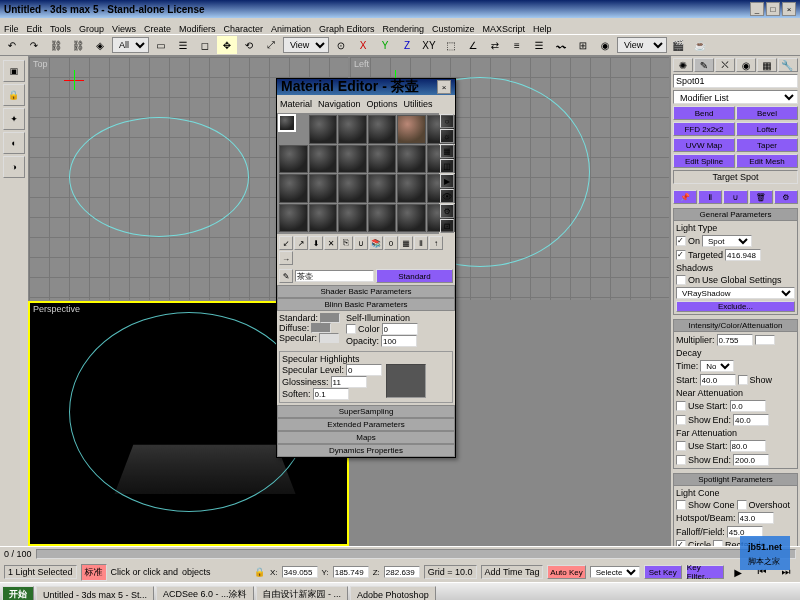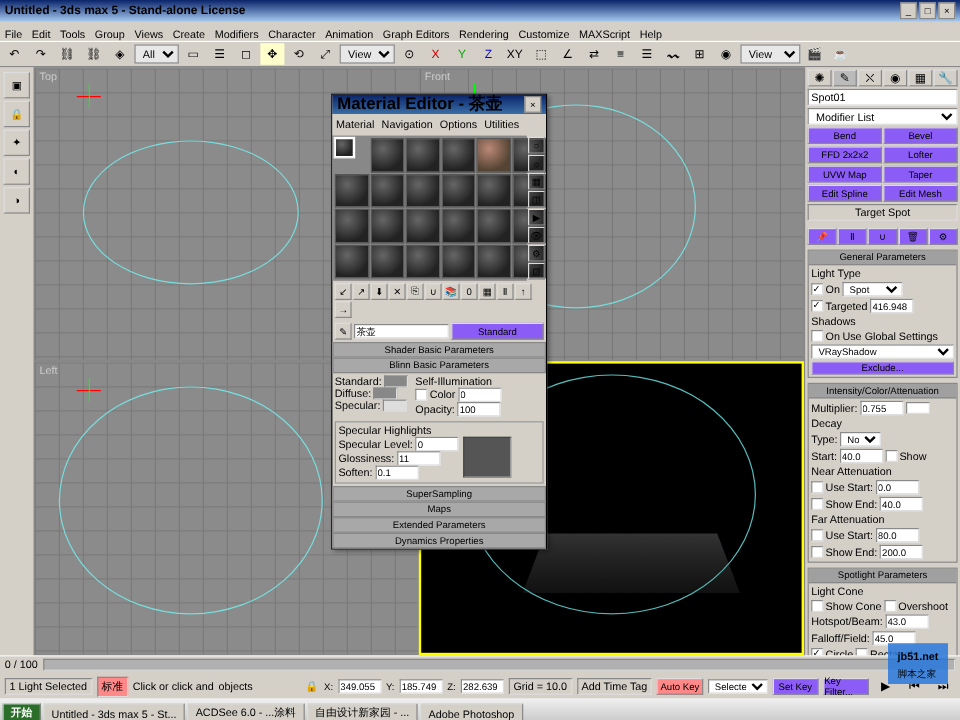--- a/index.html
+++ b/index.html
@@ -131,26 +131,20 @@
 
   <div class="viewports">
     <div class="vp">
       <div class="grid"></div>
       <span class="vp-label">Top</span>
       <div class="axis" style="left:30px;top:8px"></div>
       <div class="cone" style="left:40px;top:60px;width:180px;height:120px"></div>
     </div>
     <div class="vp">
       <div class="grid"></div>
-      <span class="vp-label">Front</span>
-      <div class="axis" style="left:30px;top:8px"></div>
-      <div class="cone" style="left:30px;top:30px;width:200px;height:170px"></div>
-    </div>
-    <div class="vp">
-      <div class="grid"></div>
       <span class="vp-label">Left</span>
       <div class="axis" style="left:30px;top:8px"></div>
       <div class="cone" style="left:20px;top:20px;width:220px;height:190px"></div>
     </div>
     <div class="vp persp active">
       <span class="vp-label">Perspective</span>
       <div style="position:absolute;left:30%;top:50%;width:50%;height:35%;background:linear-gradient(#333,#111);transform:perspective(300px) rotateX(55deg)"></div>
       <div class="cone" style="left:40px;top:10px;width:240px;height:200px;border-color:#5bb"></div>
     </div>
   </div>
@@ -219,21 +213,21 @@
     <div class="rollout">
       <div class="rollout-h">Intensity/Color/Attenuation</div>
       <div class="rollout-b">
         <div class="prow">
             <span>Multiplier:</span>
             <input class="rin" value="0.755" style="">
             <span class="swatch" style="background:#fff"></span>
           </div>
         <div>Decay</div>
         <div class="prow">
-            <span>Type:</span>
+            <span>Time:</span>
             <select class="rin" style="width:34px"><option>None</option></select>
           </div>
         <div class="prow">
             <span>Start:</span>
             <input class="rin" value="40.0" style="">
             <span class="chk"></span>
             <span>Show</span>
           </div>
         <div>Near Attenuation</div>
         <div class="prow">
@@ -444,20 +438,20 @@
           <div class="prow">
               <span>Soften:</span>
               <input class="rin" value="0.1" style="">
             </div>
         </div>
         <div style="width:40px;height:34px;background:#555;border:1px inset #999"></div>
       </div>
     </div>
   </div>
   <div class="param-h">SuperSampling</div>
+  <div class="param-h">Extended Parameters</div>
   <div class="param-h">Maps</div>
-  <div class="param-h">Extended Parameters</div>
   <div class="param-h">Dynamics Properties</div>
 </div>
 
 <div class="watermark">
   <span>jb51.net</span><br><small>脚本之家</small>
 </div>
 
 </body></html>

